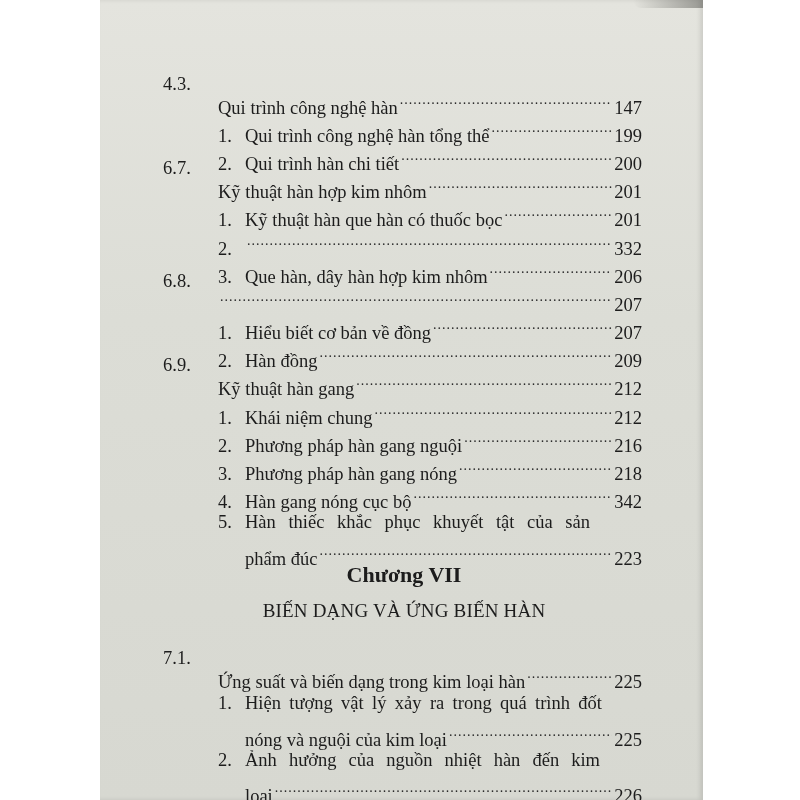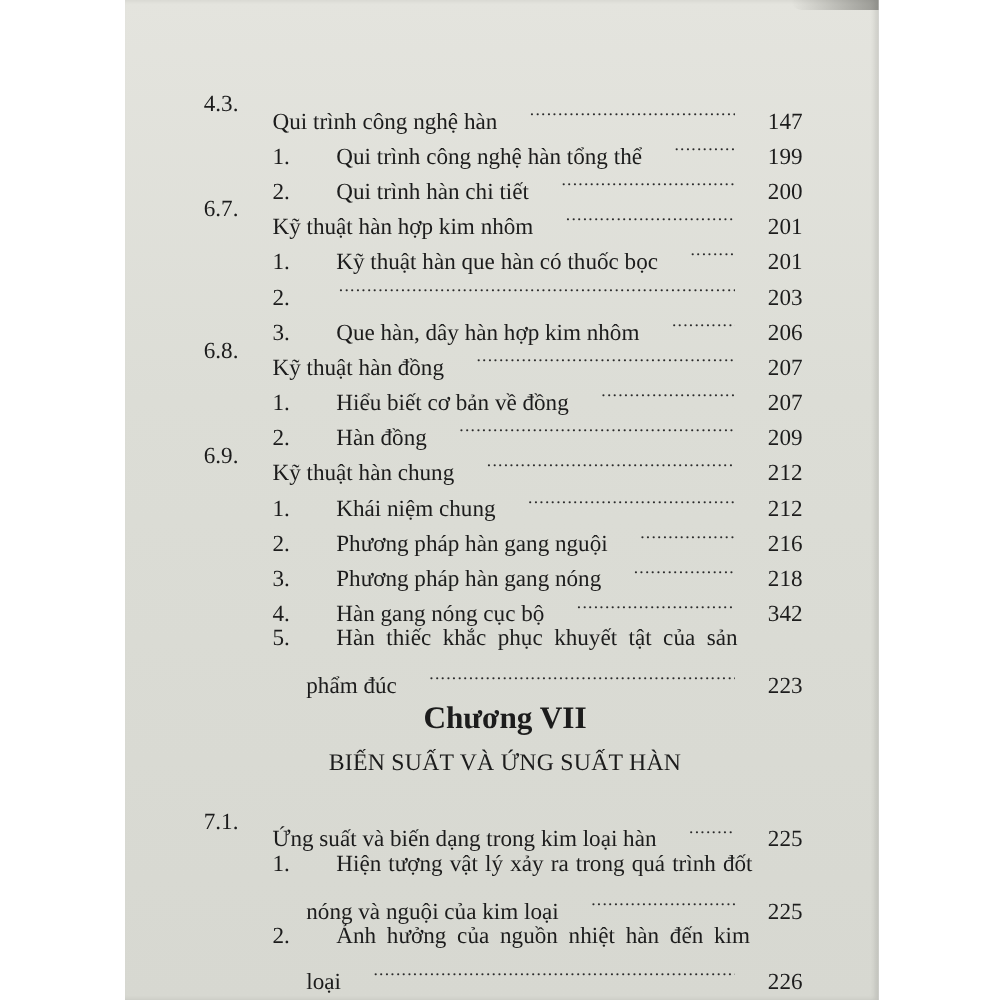--- a/index.html
+++ b/index.html
@@ -47,25 +47,24 @@
       line-height: 28px;
     }
     .sec-num {
       position: absolute;
       left: 63px;
       top: 0;
     }
     .entry {
       position: absolute;
       right: 61px;
-      top: 5px;
+      top: 16px;
       display: flex;
       align-items: baseline;
       white-space: nowrap;
-      gap: 24px;
     }
     .entry.lvl1 { left: 118px; }
     .entry.lvl2 { left: 118px; }
     .sub-num {
       display: inline-block;
       width: 27px;
       flex: none;
     }
     .title {
       flex: none;
@@ -91,21 +90,21 @@
     .pg {
       flex: none;
       text-align: right;
     }
     .chapter-label {
       position: absolute;
       left: 0;
       width: 608px;
       text-align: center;
       font-weight: bold;
-      font-size: 25px;
+      font-size: 22px;
       top: 561px;
       line-height: 28px;
     }
     .chapter-title {
       position: absolute;
       left: 0;
       width: 608px;
       text-align: center;
       font-size: 19px;
       top: 597px;
@@ -159,36 +158,35 @@
         <span class="sub-num">1.</span>
         <span class="title">Kỹ thuật hàn que hàn có thuốc bọc</span>
         <span class="leader"></span>
         <span class="pg">201</span>
       </div>
     </div>
     <div class="row" style="top:211px;">
       <div class="entry lvl2">
         <span class="sub-num">2.</span>
         <span class="leader"></span>
-        <span class="pg">203</span>
+        <span class="pg">332</span>
       </div>
     </div>
     <div class="row" style="top:239px;">
       <div class="entry lvl2">
         <span class="sub-num">3.</span>
         <span class="title">Que hàn, dây hàn hợp kim nhôm</span>
         <span class="leader"></span>
         <span class="pg">206</span>
       </div>
     </div>
 
     <div class="row" style="top:267px;">
       <span class="sec-num">6.8.</span>
       <div class="entry lvl1">
-        <span class="title">Kỹ thuật hàn đồng</span>
         <span class="leader"></span>
         <span class="pg">207</span>
       </div>
     </div>
     <div class="row" style="top:295px;">
       <div class="entry lvl2">
         <span class="sub-num">1.</span>
         <span class="title">Hiểu biết cơ bản về đồng</span>
         <span class="leader"></span>
         <span class="pg">207</span>
@@ -199,21 +197,21 @@
         <span class="sub-num">2.</span>
         <span class="title">Hàn đồng</span>
         <span class="leader"></span>
         <span class="pg">209</span>
       </div>
     </div>
 
     <div class="row" style="top:351px;">
       <span class="sec-num">6.9.</span>
       <div class="entry lvl1">
-        <span class="title">Kỹ thuật hàn chung</span>
+        <span class="title">Kỹ thuật hàn gang</span>
         <span class="leader"></span>
         <span class="pg">212</span>
       </div>
     </div>
     <div class="row" style="top:380px;">
       <div class="entry lvl2">
         <span class="sub-num">1.</span>
         <span class="title">Khái niệm chung</span>
         <span class="leader"></span>
         <span class="pg">212</span>
@@ -252,21 +250,21 @@
     </div>
     <div class="row" style="top:521px;">
       <div class="entry lvl2" style="left:145px;">
         <span class="title">phẩm đúc</span>
         <span class="leader"></span>
         <span class="pg">223</span>
       </div>
     </div>
 
     <div class="chapter-label">Chương VII</div>
-    <div class="chapter-title">BIẾN SUẤT VÀ ỨNG SUẤT HÀN</div>
+    <div class="chapter-title">BIẾN DẠNG VÀ ỨNG BIẾN HÀN</div>
 
     <div class="row" style="top:644px;">
       <span class="sec-num">7.1.</span>
       <div class="entry lvl1">
         <span class="title">Ứng suất và biến dạng trong kim loại hàn</span>
         <span class="leader"></span>
         <span class="pg">225</span>
       </div>
     </div>
     <div class="row" style="top:673px;">

